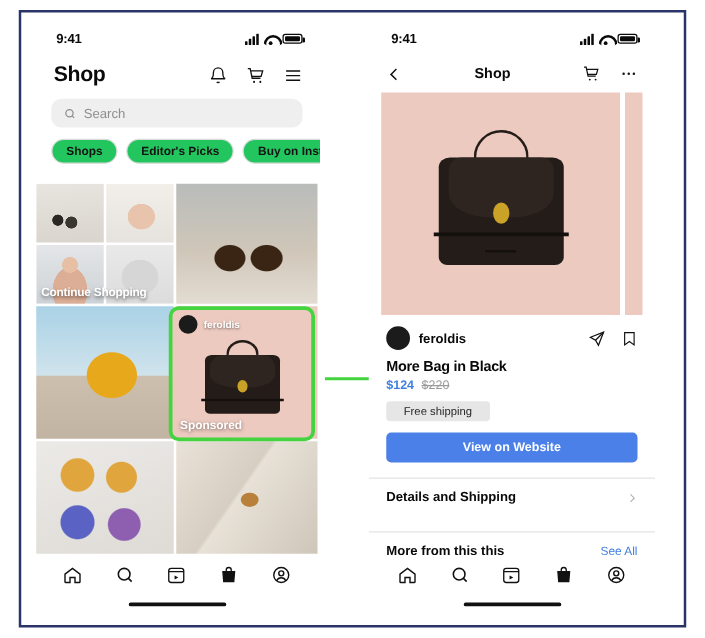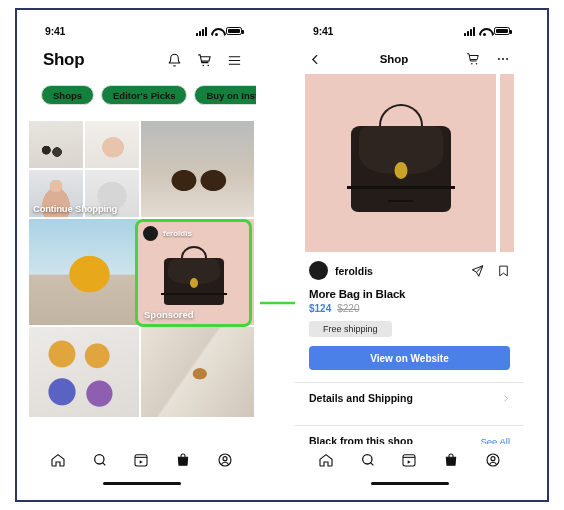--- a/index.html
+++ b/index.html
@@ -66,21 +66,21 @@
   .searchbar {
     height: 23px; background: #efefef; border-radius: 8px;
     display: flex; align-items: center; gap: 6px; padding: 0 10px;
   }
   .searchbar .ph { font-size: 10.5px; color: #8e8e8e; }
 
   
   .chips { display:flex; gap:7px; padding: 9px 0 8px 14px; overflow:hidden; }
   .chip {
     flex: 0 0 auto; height: 20px; padding: 0 11px;
-    border: 1px solid #dbdbdb; border-radius: 10px; background:#15803d;
+    border: 1px solid #dbdbdb; border-radius: 10px; background:#22c55e;
     display:flex; align-items:center; font-size: 9.5px; font-weight: bold; color: #131313;
     white-space: nowrap;
   }
 
   
   .feed { position: relative; padding: 8px 2px; }
   .row { display: flex; gap: 2px; margin-bottom: 2px; }
   .cell { position: relative; overflow: hidden; }
   .quad { display:grid; grid-template-columns:1fr 1fr; grid-template-rows:1fr 1fr; gap:2px; }
   .tile { position: relative; overflow: hidden; }
@@ -224,20 +224,29 @@
             <path d="M5.6 6H21l-2 7H7"></path>
           <circle cx="10" cy="20" r="1.3" fill="#111" stroke="none"></circle>
             <circle cx="18" cy="20" r="1.3" fill="#111" stroke="none"></circle>
         </svg>
         <svg class="ico" width="15" height="15" viewBox="0 0 24 24" stroke="#111" stroke-width="1.9">
           <path d="M3 6h18M3 12h18M3 18h18"></path>
         </svg>
       </span>
     </div>
 
+    <div class="searchwrap">
+      <div class="searchbar">
+        <svg width="10" height="10" viewBox="0 0 24 24" fill="none" stroke="#8e8e8e" stroke-width="2.4">
+          <circle cx="11" cy="11" r="7"></circle>
+            <path d="M20 20l-4-4"></path>
+        </svg>
+        <span class="ph">Search</span>
+      </div>
+    </div>
 
     <div class="chips">
       <div class="chip">Shops</div>
       <div class="chip">Editor's Picks</div>
       <div class="chip">Buy on Instag</div>
     </div>
 
     <div class="feed">
 
       <div class="row">
@@ -390,21 +399,21 @@
     <div class="divider"></div>
     <div class="listrow">
       <span class="lbl">Details and Shipping</span>
       <svg width="9" height="9" viewBox="0 0 24 24" fill="none" stroke="#b0b0b0" stroke-width="2.4">
           <path d="M9 4l8 8-8 8"></path>
         </svg>
     </div>
 
     <div class="divider"></div>
     <div class="listrow">
-      <span class="lbl">Black from this shop</span>
+      <span class="lbl">More from this this</span>
       <span class="seeall">See All</span>
     </div>
 
     <div class="tabbar">
       <div class="tabs">
         <svg width="16" height="16" viewBox="0 0 24 24" fill="none" stroke="#111" stroke-width="1.7">
             <path d="M3 11l9-7 9 7v9a1 1 0 0 1-1 1h-5v-6h-6v6H4a1 1 0 0 1-1-1z"></path>
           </svg>
         <svg width="16" height="16" viewBox="0 0 24 24" fill="none" stroke="#111" stroke-width="1.9">
             <circle cx="11" cy="11" r="7"></circle>

